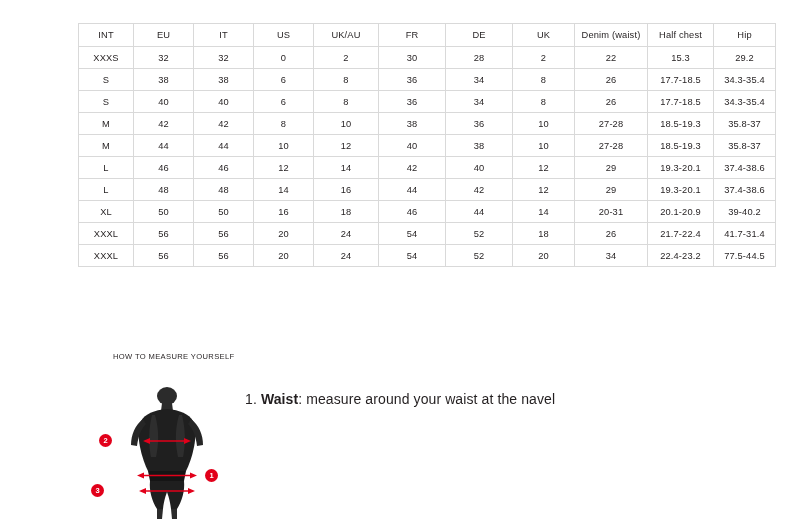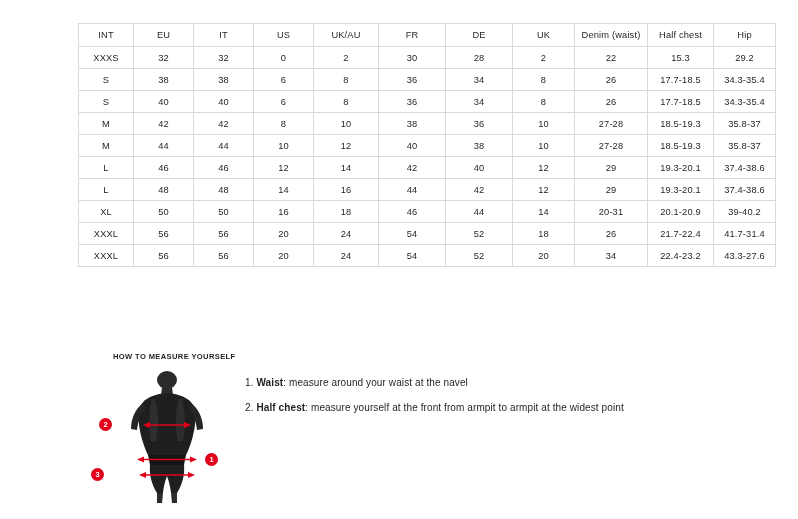--- a/index.html
+++ b/index.html
@@ -63,45 +63,45 @@
 
   
   .howto {
     position: absolute;
     left: 65px;
     top: 352px;
     width: 680px;
   }
   .howto-title {
     font-size: 7.6px;
-    font-weight: bold;
+    font-weight: normal;
     letter-spacing: 0.35px;
     color: #231f20;
-    margin-bottom: 6px;
+    margin-bottom: 22px;
     padding-left: 48px;
   }
   .howto-body {
     position: relative;
     height: 140px;
   }
   .figure {
     position: absolute;
     left: 42px;
     top: 2px;
     width: 120px;
     height: 135px;
   }
   .notes {
     position: absolute;
     left: 180px;
     top: 10px;
     width: 480px;
   }
   .note {
-    font-size: 10px;
+    font-size: 14px;
     line-height: 12px;
     color: #231f20;
     margin-bottom: 13px;
     letter-spacing: 0.1px;
   }
   .note b { font-weight: bold; }
   .note .num { font-weight: normal; }
 
   
   .badge {
@@ -275,21 +275,21 @@
           <td>XXXL</td>
           <td>56</td>
           <td>56</td>
           <td>20</td>
           <td>24</td>
           <td>54</td>
           <td>52</td>
           <td>20</td>
           <td>34</td>
           <td>22.4-23.2</td>
-          <td>43.3-27.6</td>
+          <td>77.5-44.5</td>
         </tr>
       </tbody>
     </table>
   </div>
 
   <div class="howto">
     <div class="howto-title">HOW TO MEASURE YOURSELF</div>
 
     <div class="howto-body">
 
@@ -339,22 +339,18 @@
         <div class="badge" style="left:98px; top:84px;">1</div>
         <div class="badge" style="left:-8px; top:49px;">2</div>
         <div class="badge" style="left:-16px; top:99px;">3</div>
       </div>
 
       <div class="notes">
         <div class="note">
           <span class="num">1.</span>
           <b>Waist</b><span>: measure around your waist at the navel</span>
         </div>
-        <div class="note">
-          <span class="num">2.</span>
-          <b>Half chest</b><span>: measure yourself at the front from armpit to armpit at the widest point</span>
-        </div>
       </div>
 
     </div>
   </div>
 
 </div>
 
 </body></html>

